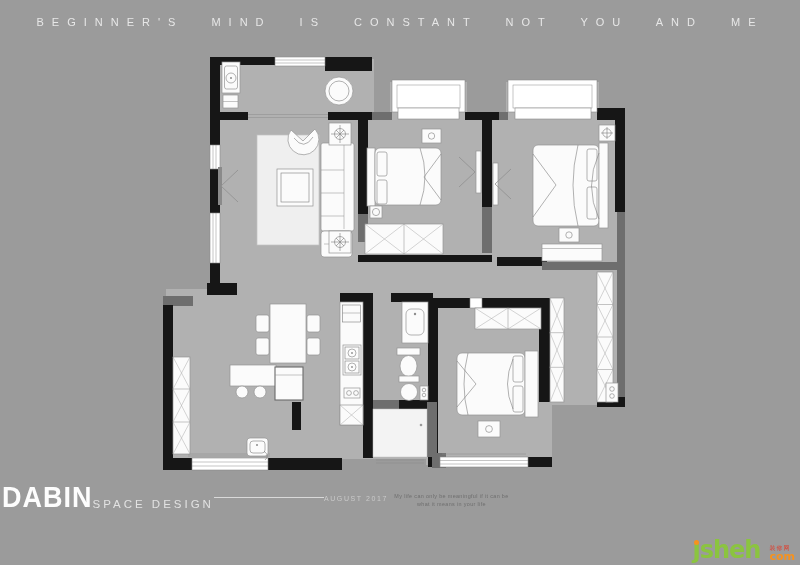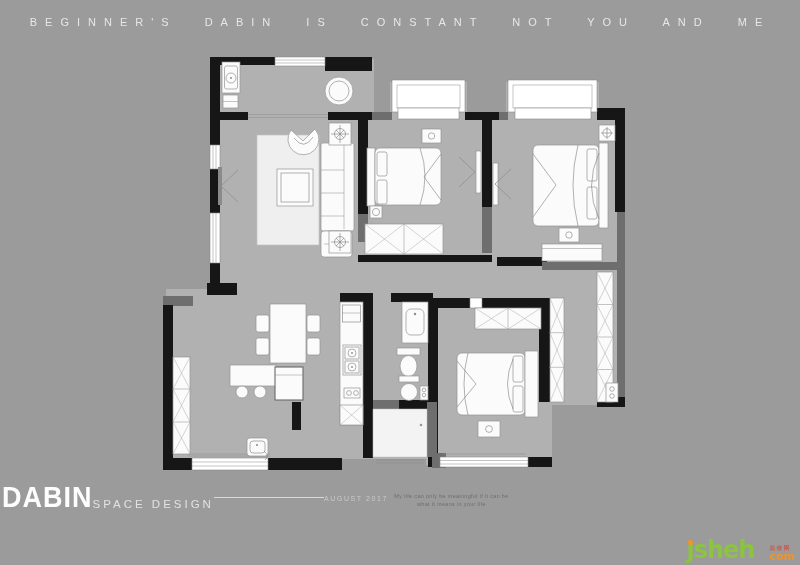--- a/index.html
+++ b/index.html
@@ -27,30 +27,30 @@
   .studio{font-size:11.5px;color:#e2e2e2;letter-spacing:3px;margin-top:14px;}
   .rule{width:110px;height:1px;background:#d9d9d9;margin-top:2px;}
   .date{font-size:7px;color:#cacaca;letter-spacing:1.6px;margin-top:4px;}
   .caption{margin-top:9px;font-size:6px;color:#6e6e6e;line-height:1.55;text-align:center;
            letter-spacing:0.4px;transform:scale(0.9);}
   
   .watermark{position:absolute;right:5px;bottom:3px;display:flex;align-items:flex-end;}
   .wm-main{position:relative;font-family:"DejaVu Sans",sans-serif;font-weight:bold;font-size:24px;
            line-height:24px;color:#8bc43f;letter-spacing:-1px;}
   .jdot{position:absolute;left:2px;top:2px;width:5px;height:5px;border-radius:50%;background:#f6921e;}
-  .wm-side{display:flex;flex-direction:column;align-items:flex-start;margin-left:15px;}
+  .wm-side{display:flex;flex-direction:column;align-items:flex-start;margin-left:9px;}
   .wm-tag{font-size:6px;color:#e03e2d;letter-spacing:1px;line-height:7px;}
   .wm-com{font-family:"DejaVu Sans",sans-serif;font-weight:bold;font-size:11px;line-height:10px;color:#f6921e;}
 </style>
 </head>
 <body>
 
 <div class="page">
 
-  <div class="slogan" style="letter-spacing:8px;">BEGINNER'S DABIN IS CONSTANT NOT YOU AND ME</div>
+  <div class="slogan" style="letter-spacing:8px;">BEGINNER'S MIND IS CONSTANT NOT YOU AND ME</div>
 
   <svg class="plan" width="478" height="420" viewBox="0 0 478 420">
 
     <path d="M52,6 H216 V61 H232 V29 H309 V61 H348 V29 H441 V61 H465 V352 H394 V412 H268 V406 H184 V414 H8 V236 H52 Z" fill="#b1b1b1"></path>
 
     <g>
 
       <rect class="wb" x="52" y="4" width="65" height="8"></rect>
       <rect class="wb" x="167" y="4" width="47" height="14"></rect>
 

